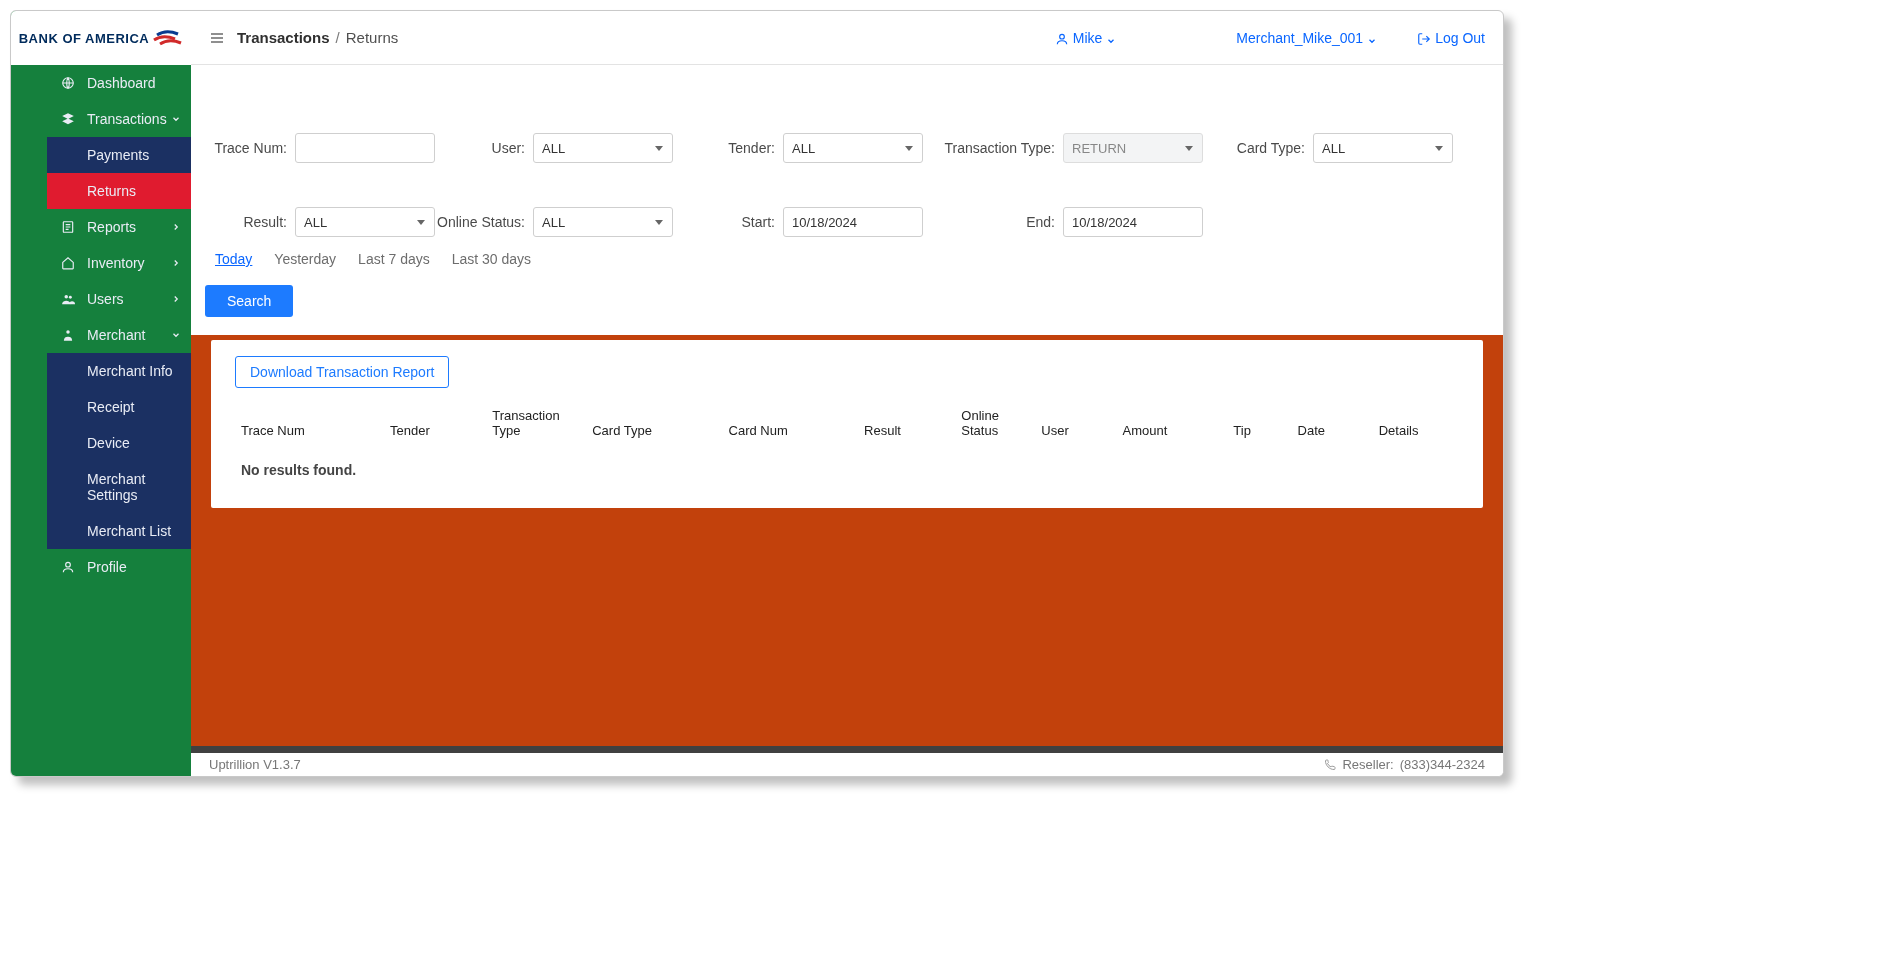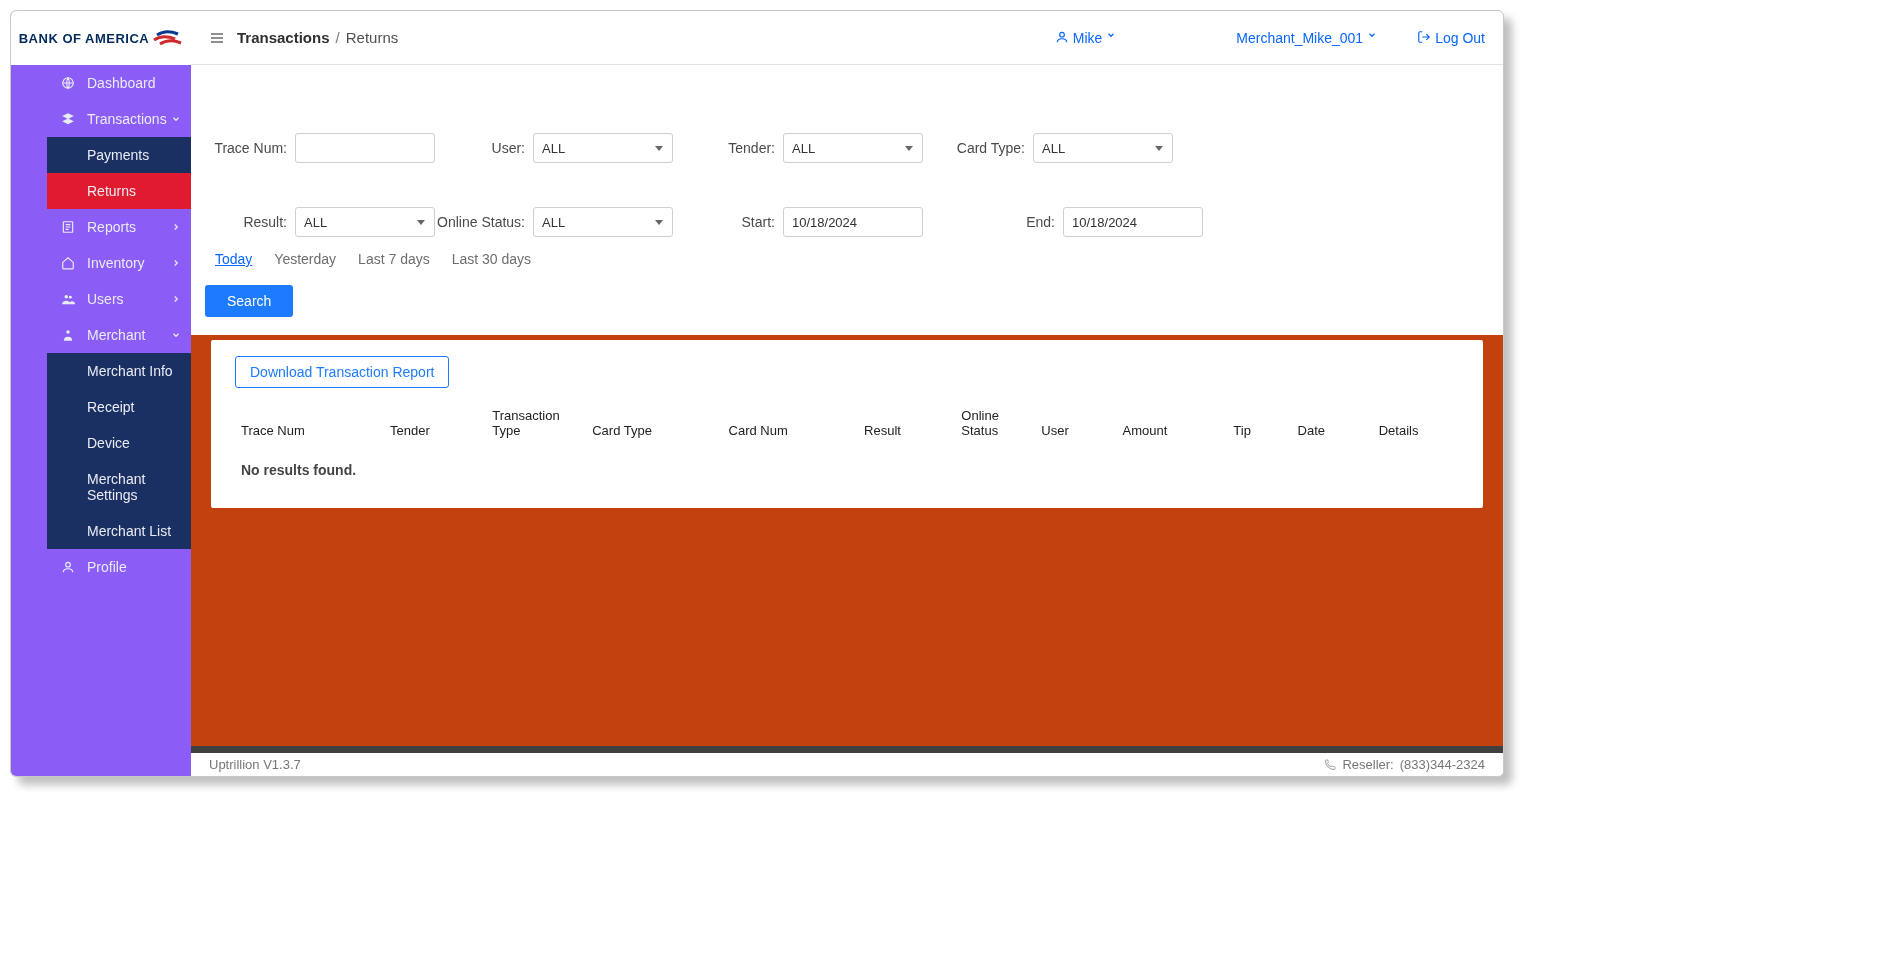--- a/index.html
+++ b/index.html
@@ -16,21 +16,21 @@
     border-radius: 6px;
     box-shadow: 8px 8px 8px rgba(0,0,0,0.25);
     overflow: hidden;
     display: flex;
     flex-direction: row;
     background: #fff;
   }
   
   .sidebar {
     width: 180px;
-    background: #8b5cf6;
+    background: #15803d;
     color: #fff;
     display: flex;
     flex-direction: column;
     flex-shrink: 0;
   }
   .logo {
     background: #fff;
     height: 54px;
     display: flex;
     align-items: center;
@@ -86,21 +86,21 @@
   .crumb-main { font-weight: 600; color: #303030; }
   .crumb-sep { margin: 0 6px; color: #7a7a7a; }
   .crumb-sub { color: #505050; }
   .topbar .spacer { flex: 1; }
   .top-link {
     color: #0a66ff;
     font-size: 14px;
     margin-left: 32px;
     cursor: pointer;
     display: inline-flex;
-    align-items: flex-start;
+    align-items: flex-end;
     gap: 4px;
   }
   .filters {
     padding: 24px 14px 18px 14px;
   }
   .filter-row {
     display: flex;
     flex-wrap: wrap;
     gap: 16px 0;
     margin-bottom: 14px;
@@ -386,20 +386,24 @@
           <label style="width:90px">Trace Num:</label>
           <input class="control" style="width: 140px;" value="">
         </div>
         <div class="field">
           <label style="width:98px">User:</label>
           <span class="select-wrap"><select class="control-select" style="width:140px"><option>ALL</option></select></span>
         </div>
         <div class="field">
           <label style="width:110px">Tender:</label>
           <span class="select-wrap"><select class="control-select" style="width:140px"><option>ALL</option></select></span>
+        </div>
+        <div class="field">
+          <label style="width:140px">Transaction Type:</label>
+          <span class="select-wrap"><select class="control-select disabled" style="width:140px" disabled=""><option>RETURN</option></select></span>
         </div>
         <div class="field">
           <label style="width:110px">Card Type:</label>
           <span class="select-wrap"><select class="control-select" style="width:140px"><option>ALL</option></select></span>
         </div>
       </div>
       <div class="filter-row">
         <div class="field">
           <label style="width:90px">Result:</label>
           <span class="select-wrap"><select class="control-select" style="width:140px"><option>ALL</option></select></span>

